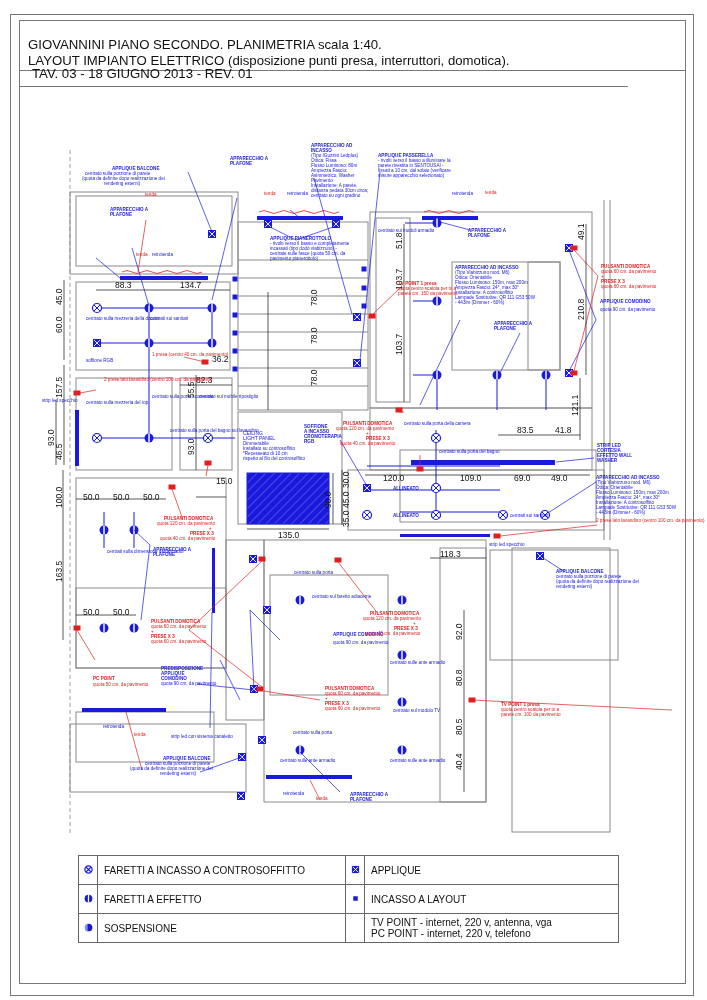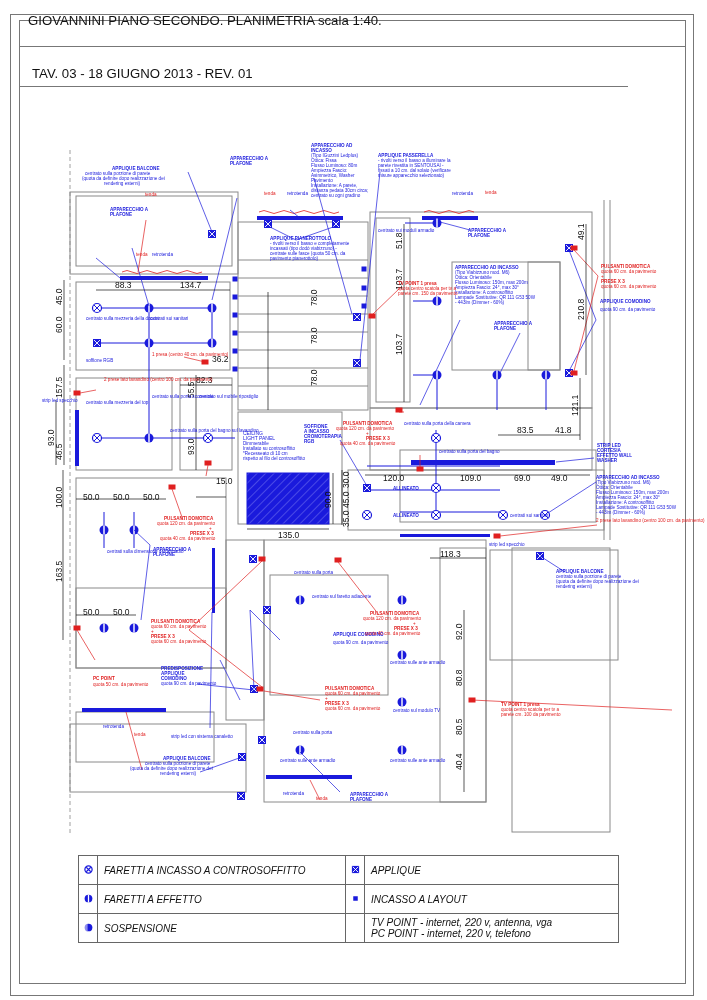--- a/index.html
+++ b/index.html
@@ -1,36 +1,37 @@
 <!DOCTYPE html>
 <html><head>
 <meta charset="utf-8">
 <style>
   html,body{margin:0;padding:0;background:#fff;}
   body{width:707px;height:1000px;position:relative;overflow:hidden;font-family:"Liberation Sans",sans-serif;color:#111;}
   .frame-outer{position:absolute;left:10px;top:14px;width:684px;height:982px;border:1px solid #777;box-sizing:border-box;}
   .frame-inner{position:absolute;left:19px;top:20px;width:667px;height:964px;border:1px solid #777;box-sizing:border-box;}
-  .title-box{position:absolute;left:19px;top:4px;width:667px;height:43px;border-bottom:1px solid #777;box-sizing:border-box;padding:9px 0 0 9px;font-size:13.2px;line-height:15.5px;}
+  .title-box{position:absolute;left:19px;top:28px;width:667px;height:43px;border-bottom:1px solid #777;box-sizing:border-box;padding:9px 0 0 9px;font-size:13.2px;line-height:15.5px;}
   .rev-box{position:absolute;left:19px;top:63px;width:609px;height:24px;border-bottom:1px solid #777;box-sizing:border-box;padding:3px 8px 0 13px;font-size:13.2px;}
   #plan{position:absolute;left:0;top:0;}
-  .legend{position:absolute;left:78px;top:855px;width:541px;border-collapse:collapse;font-size:10px;font-style:italic;}
+  .legend{position:absolute;left:78px;top:855px;width:541px;border-collapse:collapse;font-size:10px;}
   .legend td{border:1px solid #666;height:28px;padding:0 6px;vertical-align:middle;}
   .legend td.ic{width:12px;text-align:center;padding:0 3px;}
   .legend td.lbl1{width:235px;}
   .legend td.lbl2{line-height:11px;}
   .sym{display:inline-block;width:9px;height:9px;}
 </style>
 </head>
 <body>
 
 <div class="frame-outer"></div>
 <div class="frame-inner"></div>
 
 <div class="title-box">
   <div>GIOVANNINI PIANO SECONDO. PLANIMETRIA scala 1:40.</div>
+  <div>LAYOUT IMPIANTO ELETTRICO (disposizione punti presa, interruttori, domotica).</div>
 </div>
 <div class="rev-box">TAV. 03 - 18 GIUGNO 2013 - REV. 01</div>
 
 <svg id="plan" width="707" height="1000" viewBox="0 0 707 1000" font-family="Liberation Sans, sans-serif">
   <defs>
     <pattern id="hatch" width="6" height="6" patternUnits="userSpaceOnUse" patternTransform="rotate(45)">
       <rect width="6" height="6" fill="#1a1adc"></rect>
       <line x1="0" y1="0" x2="0" y2="6" stroke="#7a7af0" stroke-width="1"></line>
     </pattern>
     <g id="spot-x">

